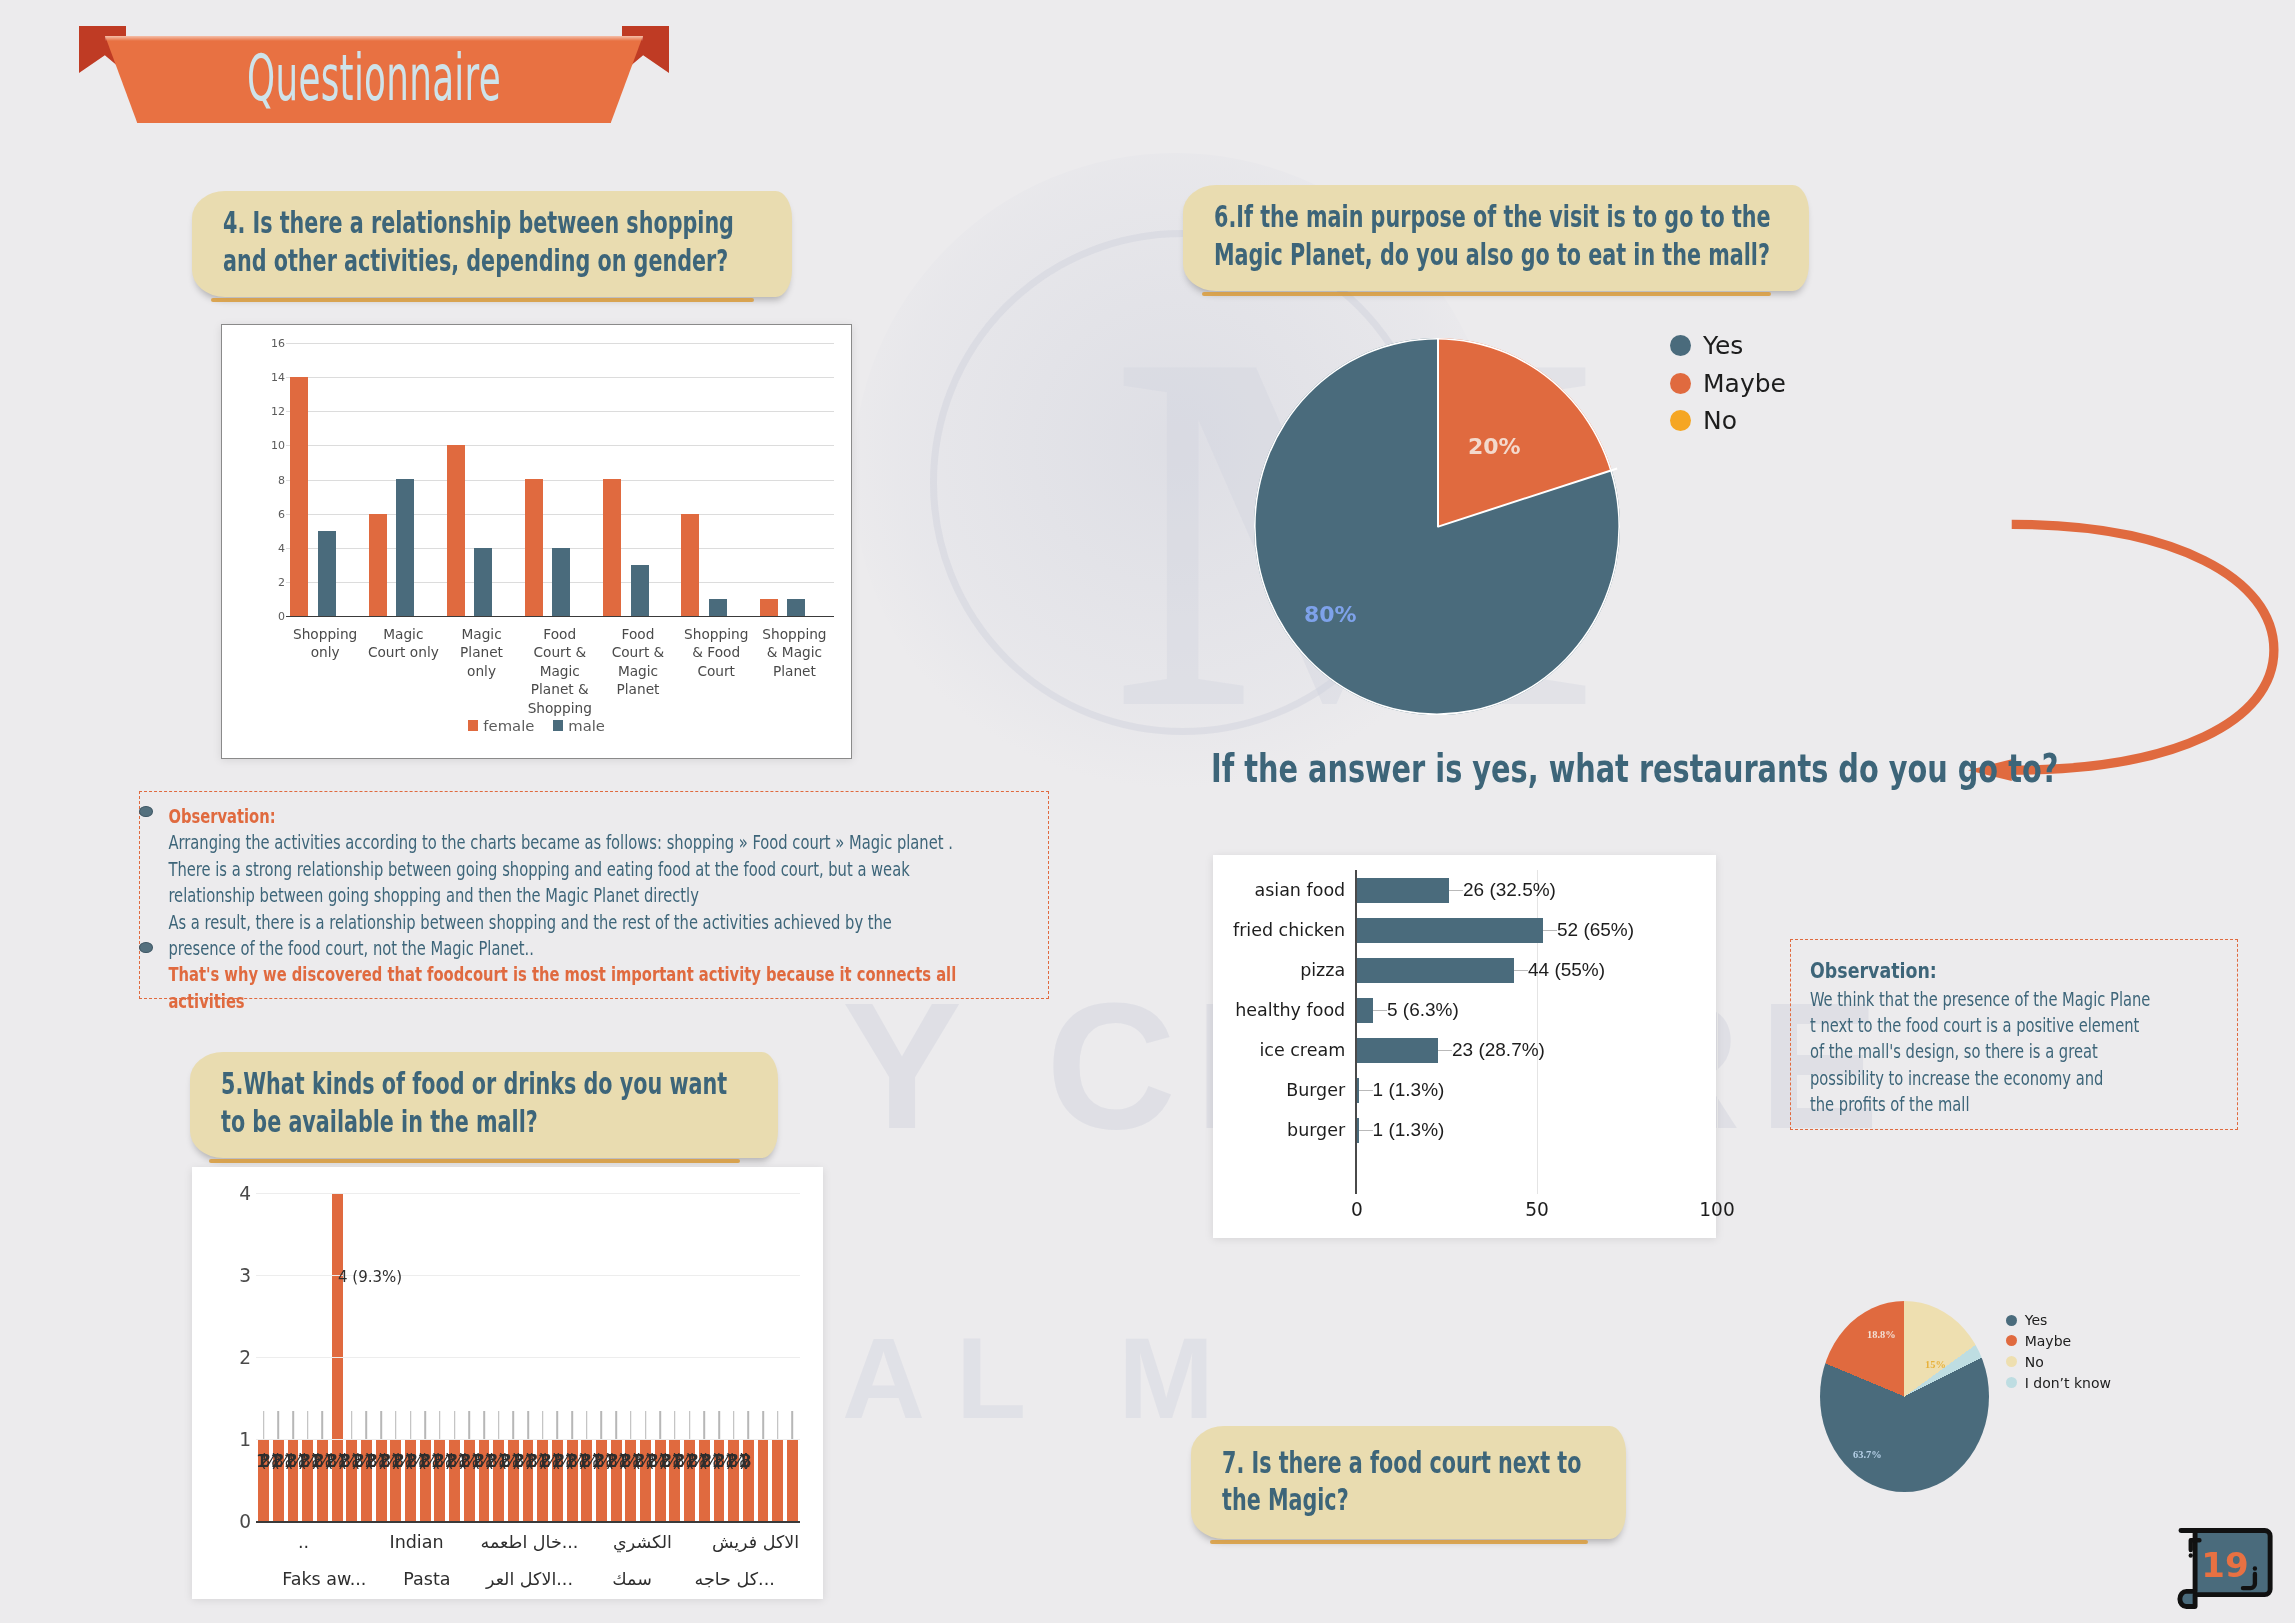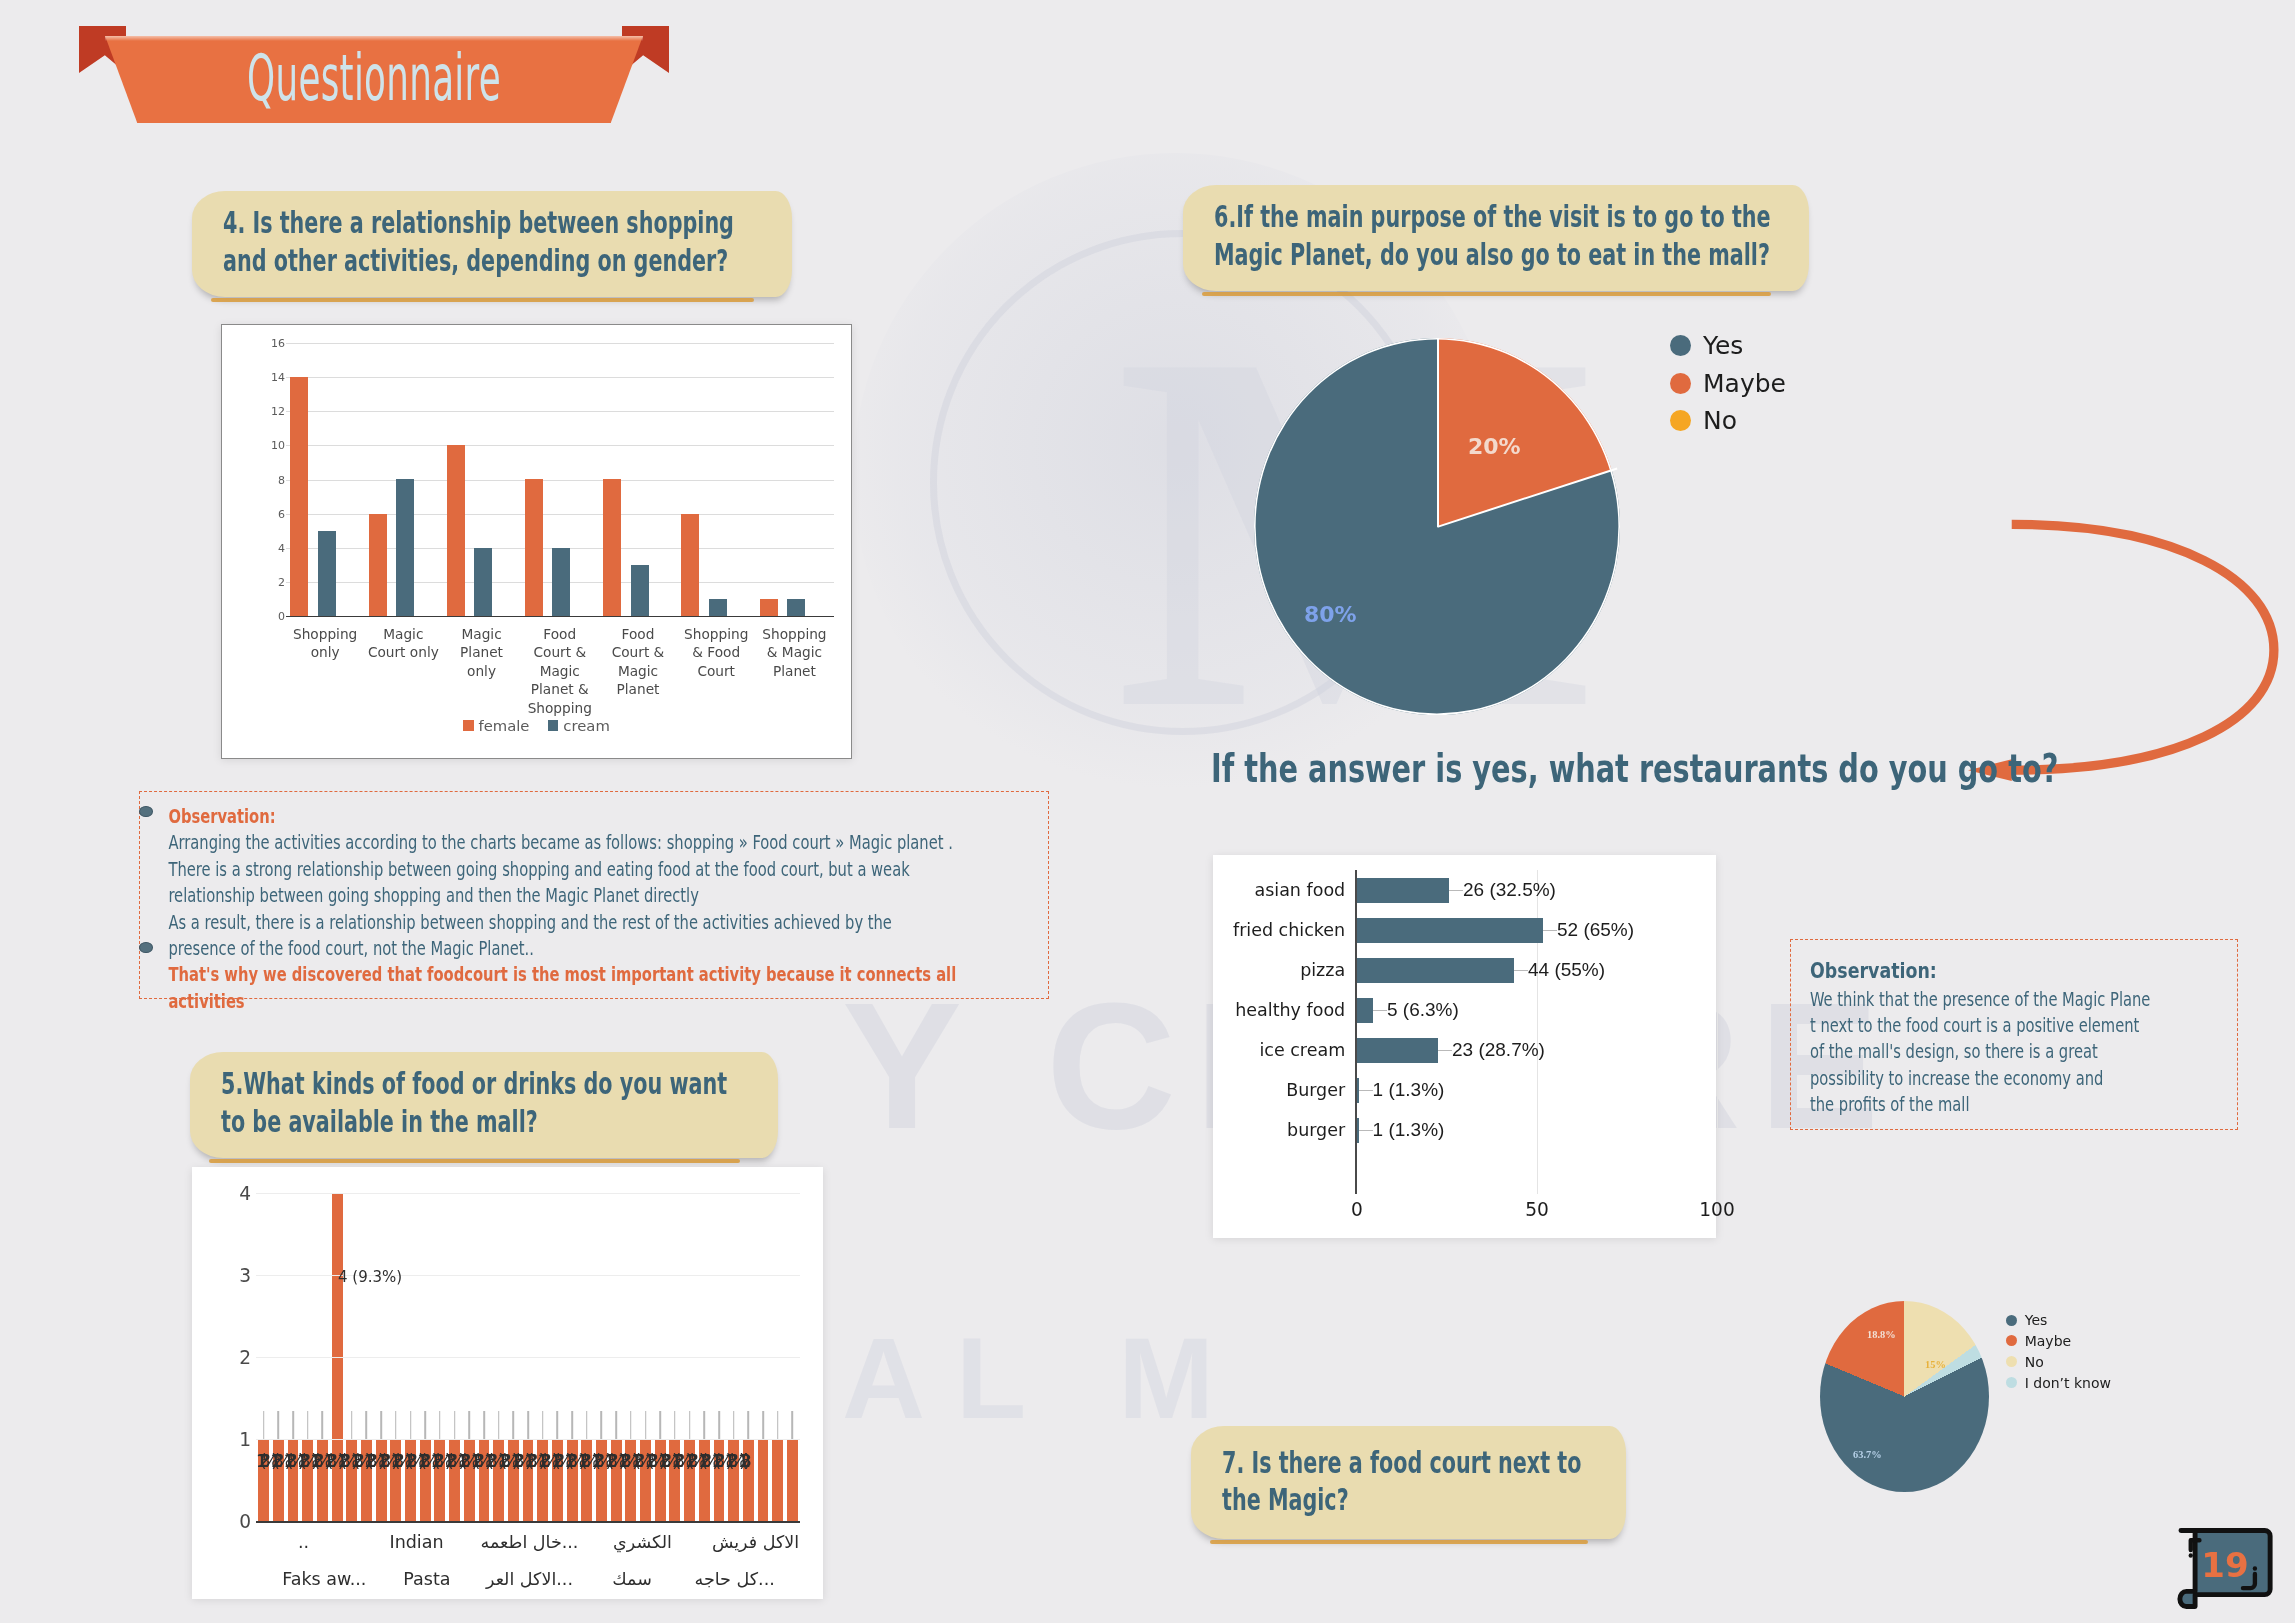--- a/index.html
+++ b/index.html
@@ -362,21 +362,21 @@
       <div class="cat">Shopping &amp; Food Court</div>
       <div class="cat">Shopping &amp; Magic Planet</div>
     </div>
   <div id="c4-legend">
       <div class="li">
         <span class="sw" style="background: rgb(224, 106, 63);"></span>
         <span>female</span>
       </div>
       <div class="li">
         <span class="sw" style="background: rgb(74, 107, 124);"></span>
-        <span>cream</span>
+        <span>male</span>
       </div>
     </div>
 </div>
 
 <div class="obsbox" id="obs1">
   <div class="bullet" style="top:14px"></div>
   <div class="scale" style="padding-left:16.4px">
     <div class="obs-title">Observation:</div>
     <div>Arranging the activities according to the charts became as follows: shopping » Food court » Magic planet .</div>
     <div>There is a strong relationship between going shopping and eating food at the food court, but a weak</div>

